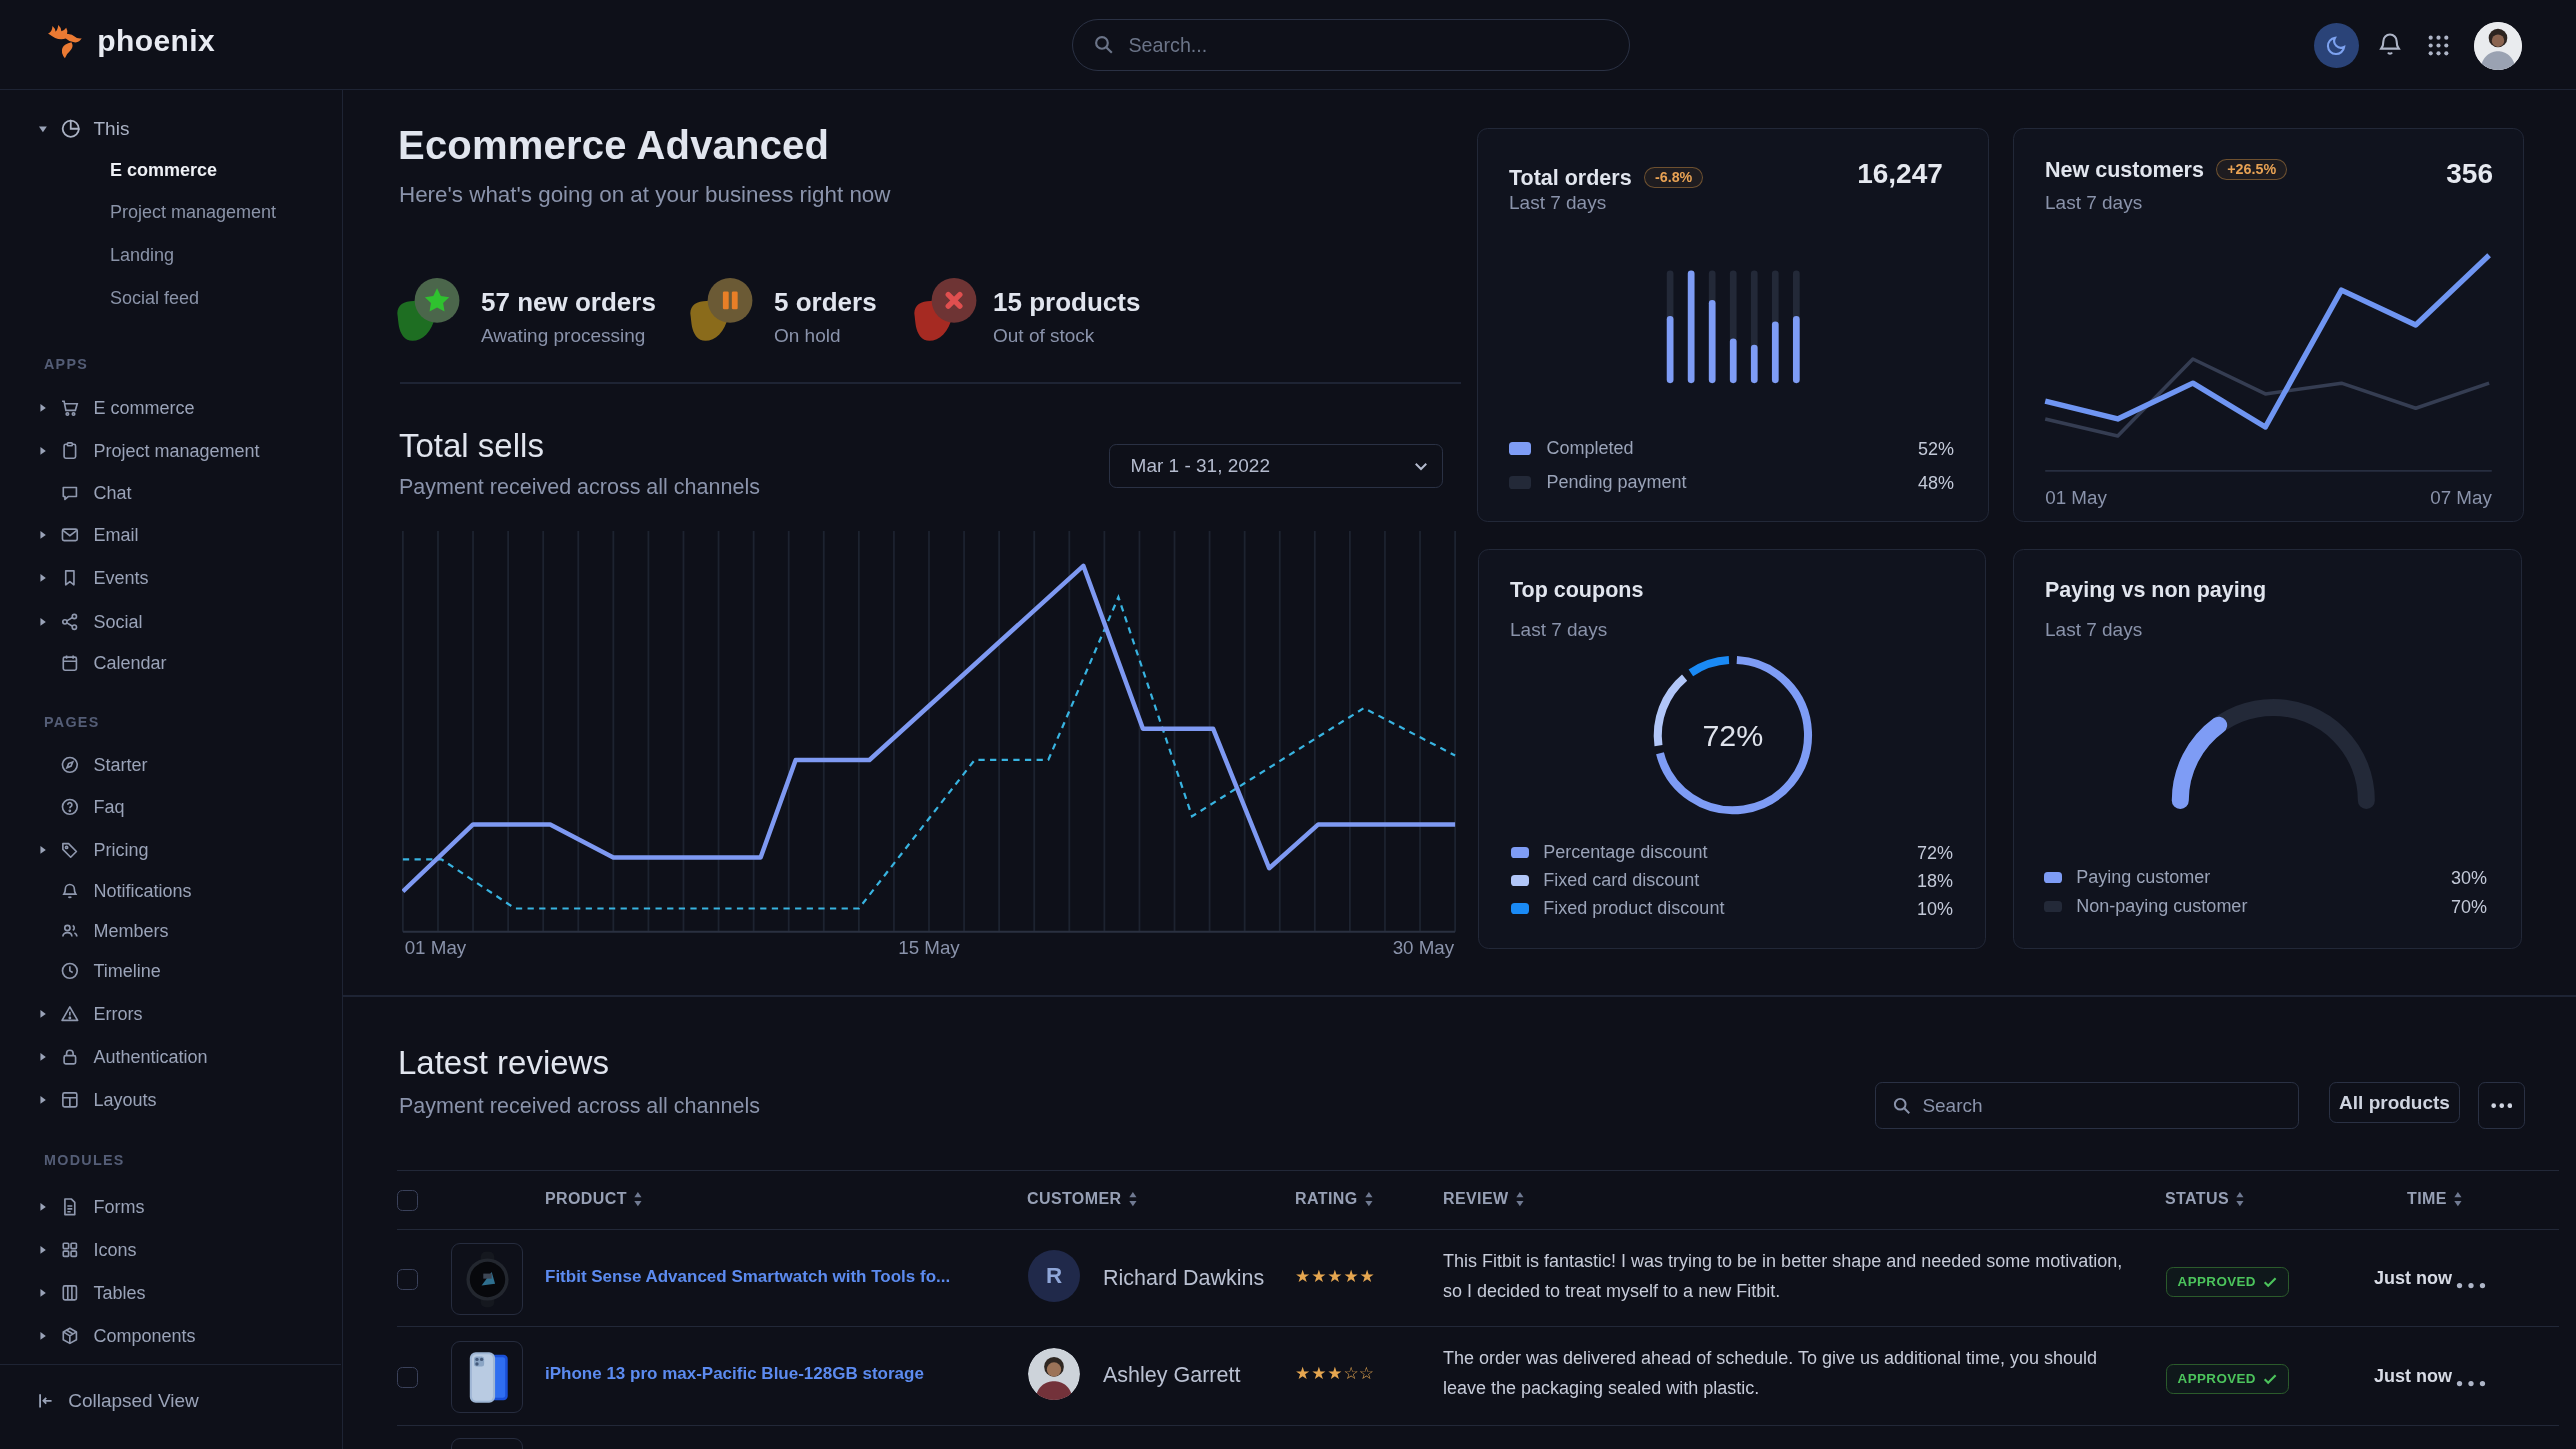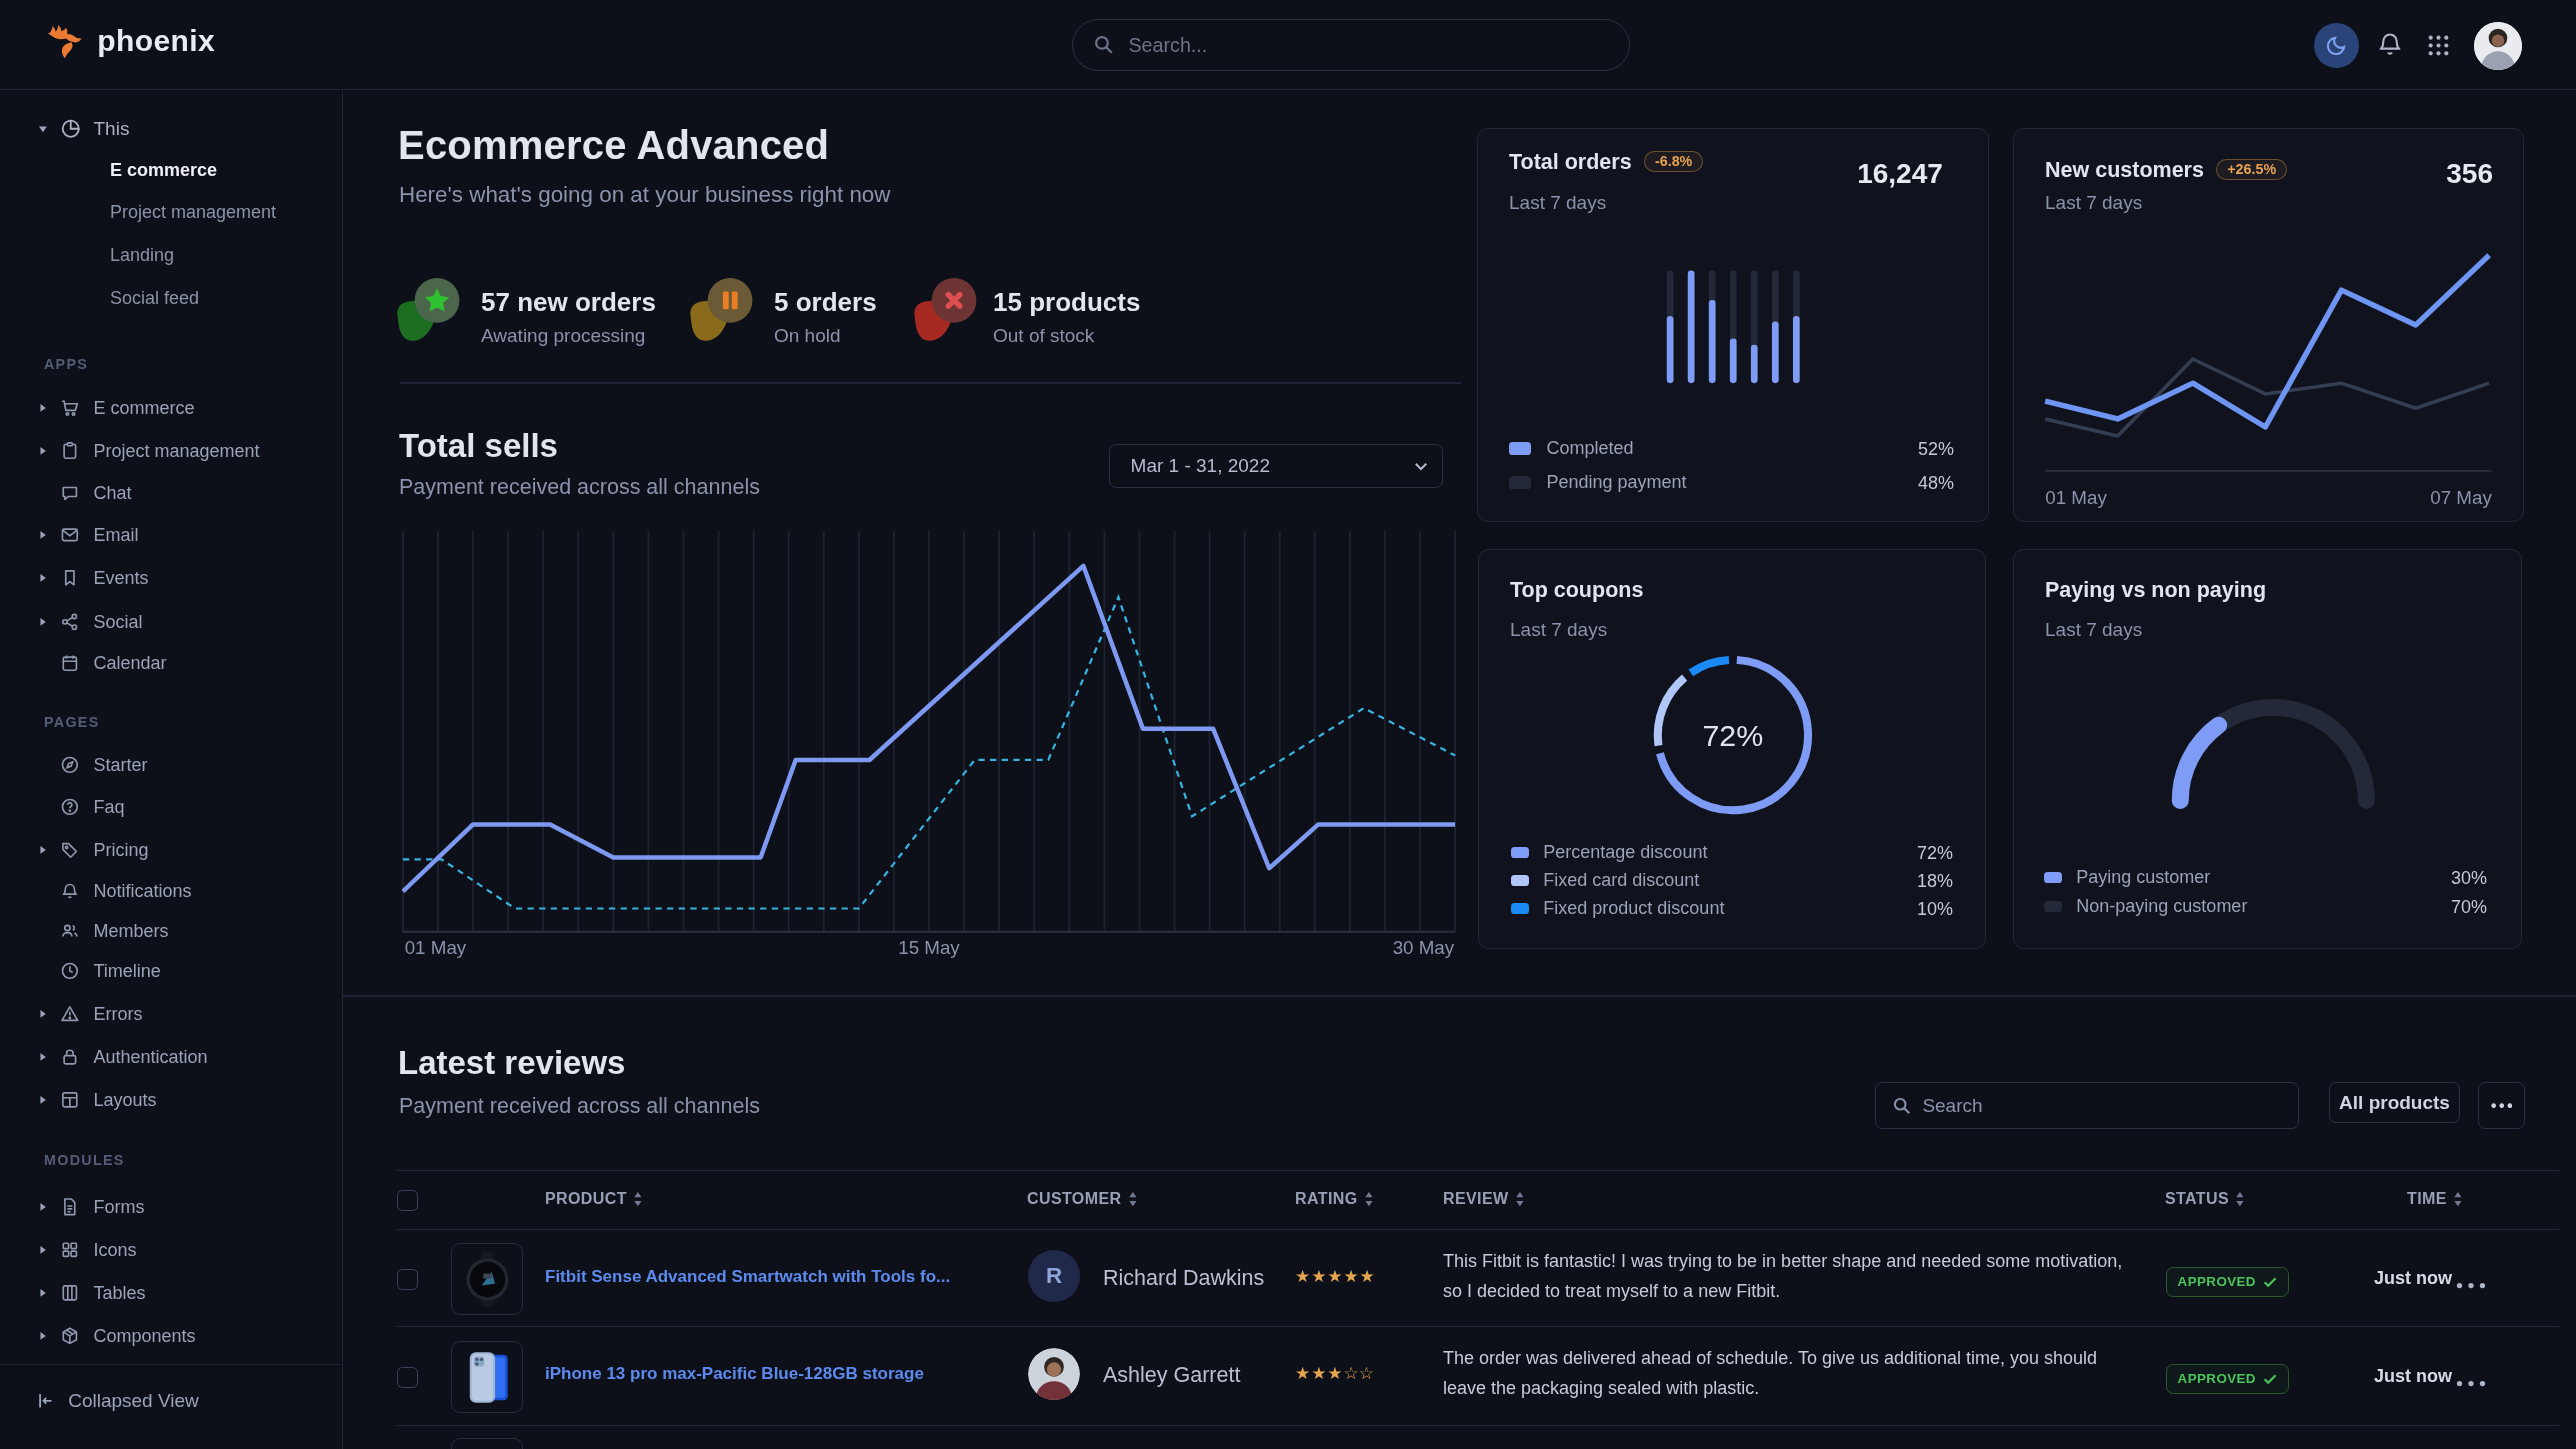--- a/index.html
+++ b/index.html
@@ -19,21 +19,21 @@
 .side-item .icn { width:34px; display:inline-flex; align-items:center; }
 .side-label { position:absolute; left:44px; color:#545d76; font-size:14.3px; font-weight:700; letter-spacing:1.3px; }
 .sub-item { position:absolute; left:110px; color:#8a93a8; font-size:18px; }
 #side-foot { position:absolute; left:0; top:1364px; width:341px; border-top:1.8px solid #1e2434; }
 #collapsed { position:absolute; left:36px; top:1390px; display:flex; align-items:center; color:#9aa3b8; font-size:19px; }
 h1.page { position:absolute; left:398px; top:123px; font-size:40px; font-weight:700; color:#e1e5ee; letter-spacing:0.2px; }
 .page-sub { position:absolute; left:399px; top:182px; font-size:22.4px; color:#8a93ab; }
 .sbig { font-size:26px; font-weight:700; color:#e1e5ee; }
 .ssm { font-size:19px; color:#8a93ab; margin-top:7.2px; }
 #divider1 { position:absolute; left:400px; top:382px; width:1061px; height:1.8px; background:#1e2434; }
-h2.sect { font-size:33px; font-weight:700; color:#e1e5ee; }
+h2.sect { font-size:33px; font-weight:400; color:#e1e5ee; }
 #ts-title { position:absolute; left:399px; top:427px; }
 #ts-sub { position:absolute; left:399px; top:475px; font-size:21.5px; color:#8a93ab; }
 #datebox { position:absolute; left:1109px; top:444px; width:334px; height:44px; border:1.8px solid #2a3144; border-radius:7.2px; display:flex; align-items:center; justify-content:space-between; padding:0 12.5px 0 20.6px; }
 #datebox .t { color:#b4bbce; font-size:19px; }
 .card { position:absolute; background:#10131e; border:1.8px solid #222838; border-radius:10.7px; }
 .ctitle { font-size:21.5px; font-weight:700; color:#e1e5ee; }
 .csub { position:absolute; font-size:19px; color:#8a93ab; }
 .badge { display:inline-block; font-size:14.3px; font-weight:700; color:#e8a254; border:1.8px solid rgba(230,160,70,0.4); background:rgba(230,160,70,0.07); border-radius:10.7px; padding:0.9px 9.8px 1.8px; vertical-align:2.7px; margin-left:12.5px; }
 .bignum { position:absolute; font-size:28px; font-weight:700; color:#e6e9f0; }
 .legend-row { position:absolute; display:flex; align-items:center; font-size:18px; color:#9aa3b8; }
@@ -464,21 +464,21 @@
     <line x1="1137.8" y1="1" x2="1137.8" y2="449" stroke="#1d2330" stroke-width="2"></line>
     <line x1="1177.0" y1="1" x2="1177.0" y2="449" stroke="#1d2330" stroke-width="2"></line>
     <line x1="1" y1="449" x2="1177" y2="449" stroke="#2a3040" stroke-width="2"></line>
 <polyline points="1.0,368.0 44.1,368.0 126.4,423.0 510.6,423.0 640.0,257.0 722.3,257.0 800.7,75.0 883.0,320.0 949.6,278.0 1075.1,199.0 1177.0,252.0" fill="none" stroke="#38b3e0" stroke-width="2.5" stroke-dasharray="7 6"></polyline>
 <polyline points="1.0,404.0 79.4,329.0 165.6,329.0 236.2,366.0 400.8,366.0 440.0,257.0 522.4,257.0 761.5,40.0 828.1,222.0 906.5,222.0 969.2,378.0 1024.1,329.0 1177.0,329.0" fill="none" stroke="#7e99f2" stroke-width="5" stroke-linejoin="round"></polyline>
 <text x="3" y="474" fill="#8a93ab" font-size="21">01 May</text>
 <text x="589" y="474" fill="#8a93ab" font-size="21" text-anchor="middle">15 May</text>
 <text x="1176" y="474" fill="#8a93ab" font-size="21" text-anchor="end">30 May</text>
 </svg>
 <div class="card" style="left:1477px;top:128px;width:512px;height:394px"></div>
-<div class="abs" style="left:1509px;top:150px"><span class="ctitle">Total orders</span><span class="badge">-6.8%</span></div>
+<div class="abs" style="left:1509px;top:166px"><span class="ctitle">Total orders</span><span class="badge">-6.8%</span></div>
 <div class="csub" style="left:1509px;top:192px">Last 7 days</div>
 <div class="bignum" style="left:1844px;top:158px;width:112px;text-align:center">16,247</div>
 <svg class="abs" style="left:1477px;top:128px" width="512" height="394" viewBox="0 0 572 440">
     <rect x="212.0" y="159" width="7.5" height="126" rx="3.7" fill="#232938"></rect>
     <rect x="212.0" y="210" width="7.5" height="75" rx="3.7" fill="#7e9cf5"></rect>
     <rect x="235.5" y="159" width="7.5" height="126" rx="3.7" fill="#232938"></rect>
     <rect x="235.5" y="159" width="7.5" height="126" rx="3.7" fill="#7e9cf5"></rect>
     <rect x="259.0" y="159" width="7.5" height="126" rx="3.7" fill="#232938"></rect>
     <rect x="259.0" y="192" width="7.5" height="93" rx="3.7" fill="#7e9cf5"></rect>
     <rect x="282.5" y="159" width="7.5" height="126" rx="3.7" fill="#232938"></rect>

